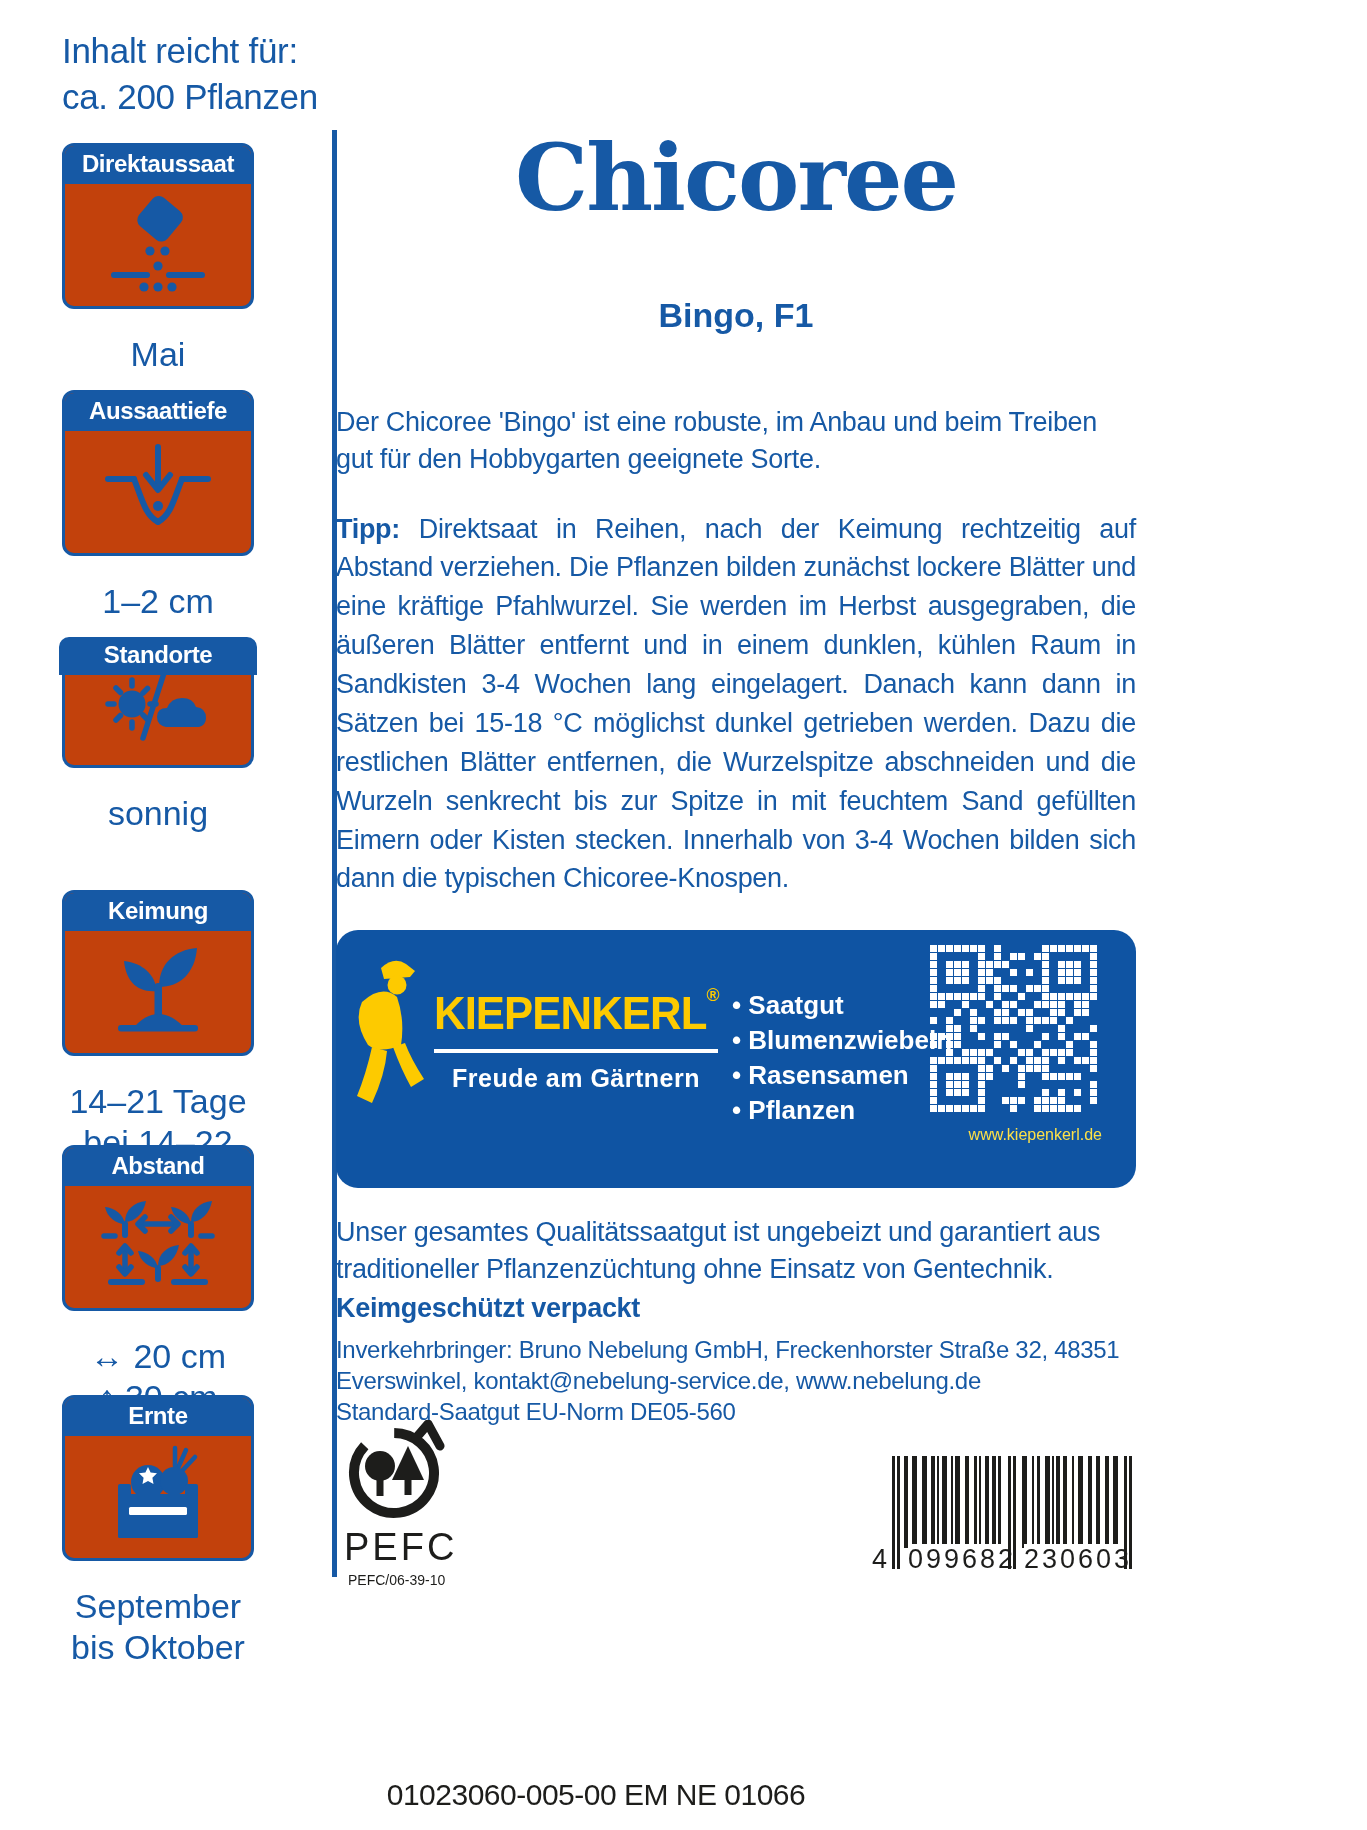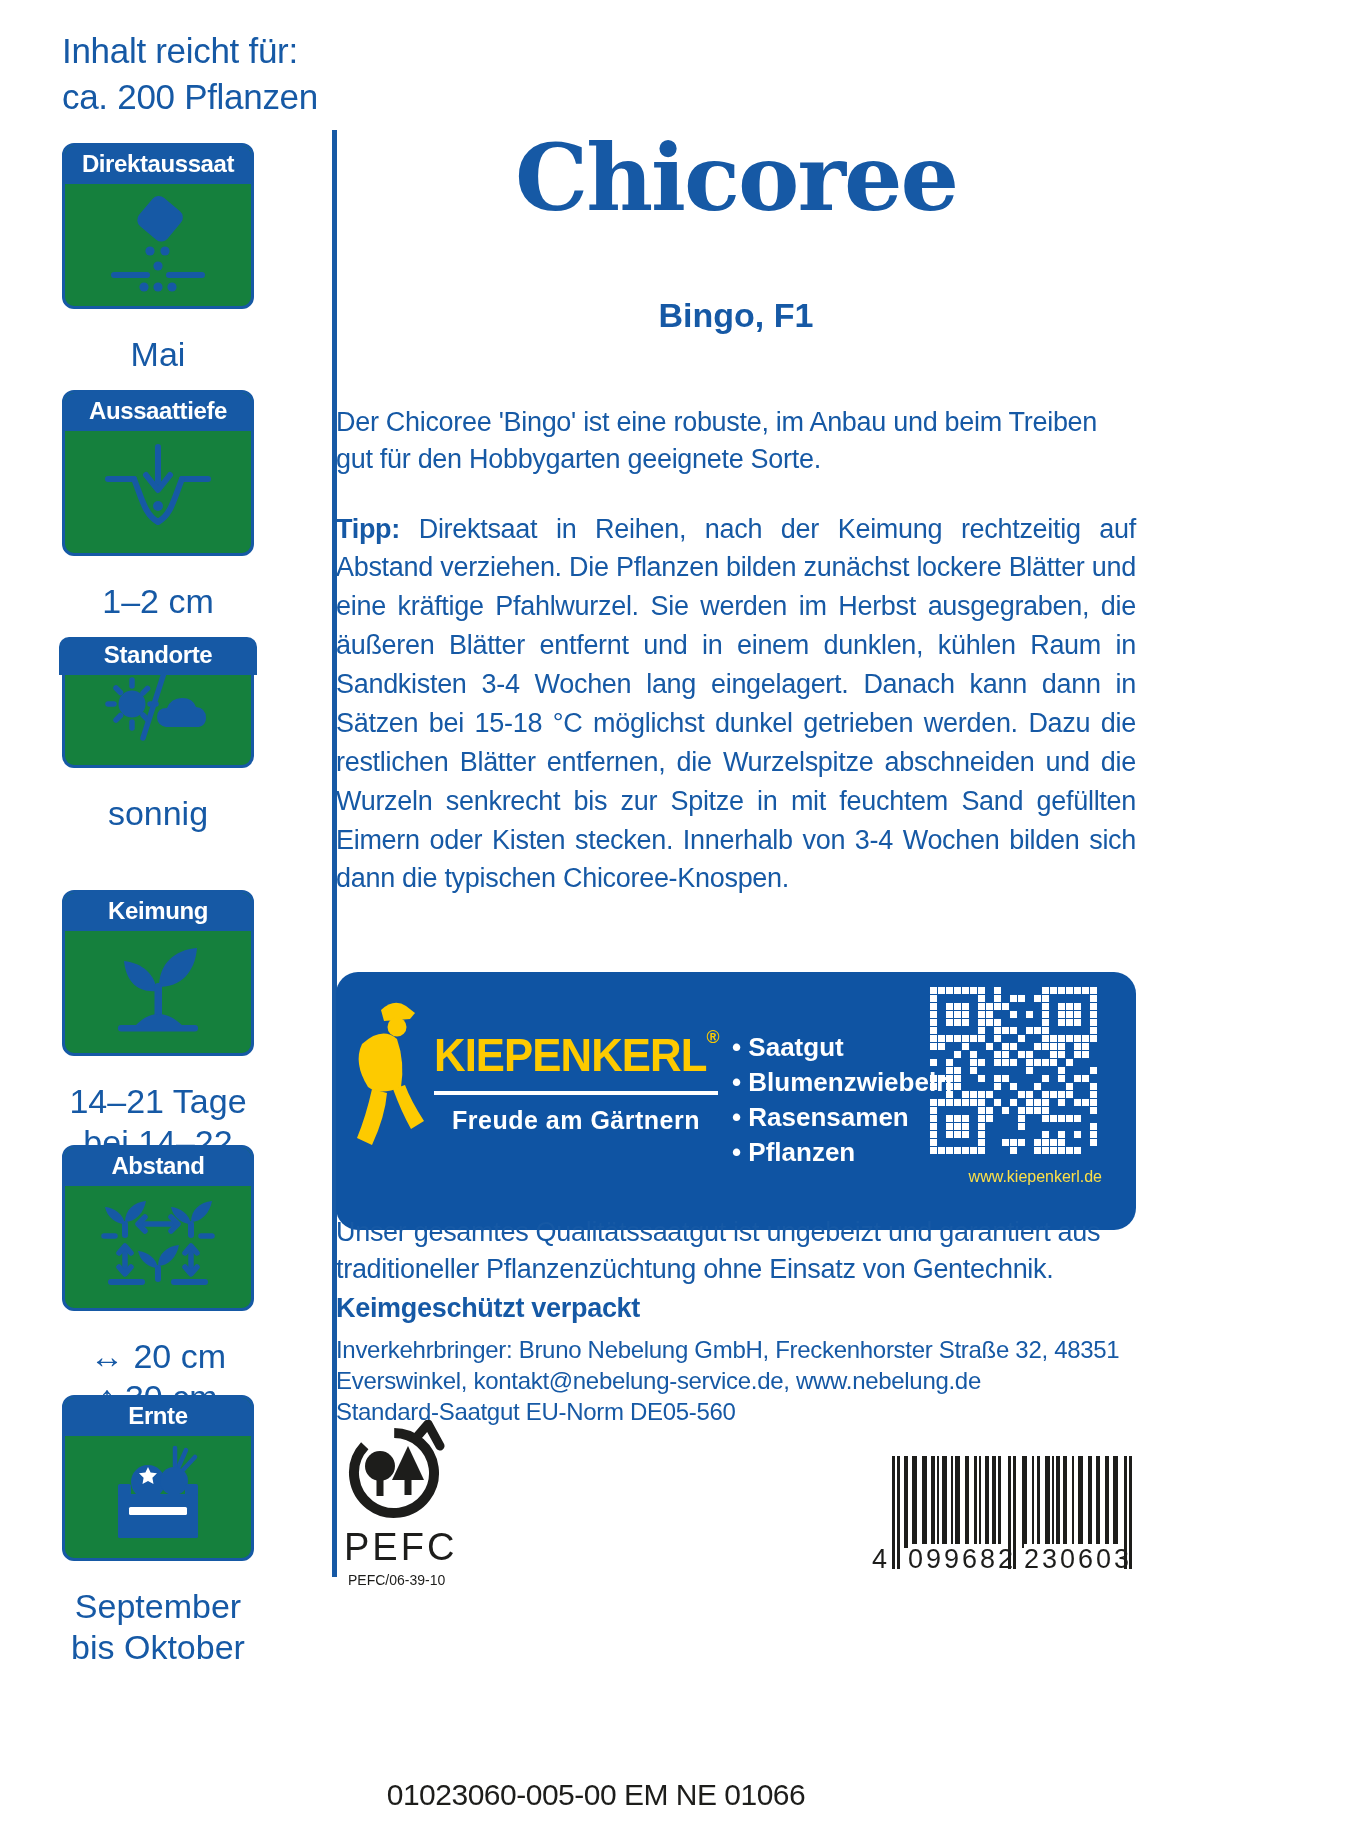--- a/index.html
+++ b/index.html
@@ -14,36 +14,36 @@
     position:relative;width:1367px;height:1830px;overflow:hidden;
     font-family:"Liberation Sans",sans-serif;color:var(--blue);
   }
   
   .content-note{position:absolute;left:62px;top:28px;font-size:35px;line-height:1.3;
     color:var(--blue);white-space:pre-line;font-weight:normal;letter-spacing:-.3px}
   
   .divider{position:absolute;left:332px;top:130px;width:5px;height:1447px;background:var(--blue)}
   
   .sbox{position:absolute;left:62px;width:192px;text-align:center}
-  .box{border:3px solid var(--blue);border-radius:12px;overflow:hidden;background:#15803d}
+  .box{border:3px solid var(--blue);border-radius:12px;overflow:hidden;background:#c2410c}
   .box-title{background:var(--blue);color:#fff;font-weight:bold;font-size:24px;
     padding:4px 2px 6px;letter-spacing:-.4px}
   .box-icon{height:122px;display:flex;align-items:center;justify-content:center}
   .box-label{margin-top:25px;font-size:34px;line-height:1.2;color:var(--blue);white-space:pre-line}
   
   .abs{position:absolute;left:336px;width:800px}
   .title{top:128px;text-align:center;font-family:"DejaVu Serif",serif;font-weight:bold;
     font-size:92px;line-height:1.1;letter-spacing:-2px}
   .variety-block{top:296px;text-align:center}
   .variety{font-size:34px;font-weight:bold}
   .botanical{font-size:34px;margin-top:9px}
   .text-block{top:404px;font-size:27px;line-height:1.38;letter-spacing:-.3px}
   .tip{margin-top:31px;text-align:justify;line-height:1.44}
   
-  .banner{position:absolute;left:336px;top:972px;width:800px;height:258px;
+  .banner{position:absolute;left:336px;top:930px;width:800px;height:258px;
     background:var(--banner);border-radius:22px}
   .mascot{position:absolute;left:12px;top:26px}
   .brand-block{position:absolute;left:98px;top:54px;width:292px}
   .brand{color:var(--yellow);font-weight:bold;font-size:47px;letter-spacing:-1px;
     transform:scaleX(.93);transform-origin:left;white-space:nowrap}
   .reg{font-size:19px;vertical-align:28px;letter-spacing:0}
   .brand-line{height:4px;background:#fff;margin-top:9px;width:284px}
   .tagline{color:#fff;font-weight:bold;font-size:25px;margin-top:11px;text-align:center;width:284px;letter-spacing:.5px}
   .products{position:absolute;left:396px;top:60px;list-style:none}
   .products li{color:#fff;font-weight:bold;font-size:26px;line-height:30px;margin-bottom:5px}

